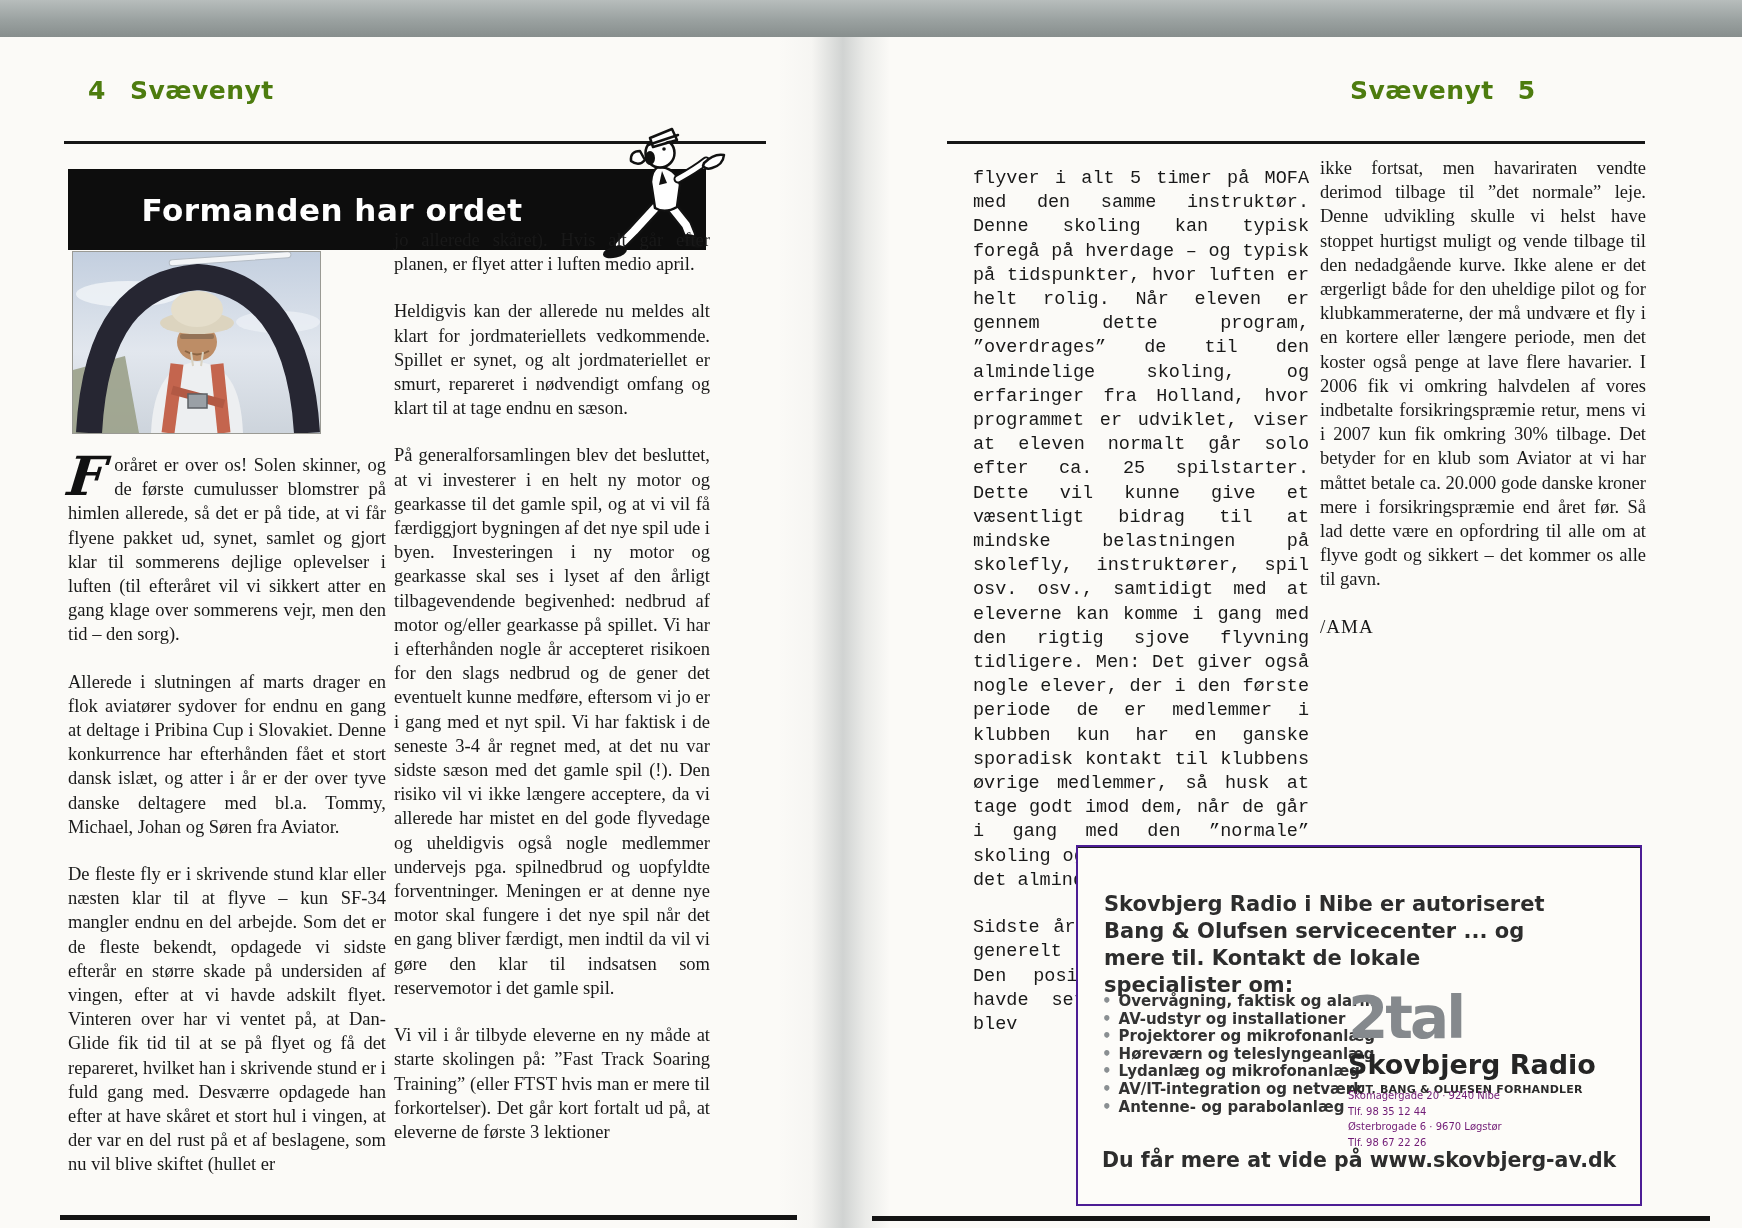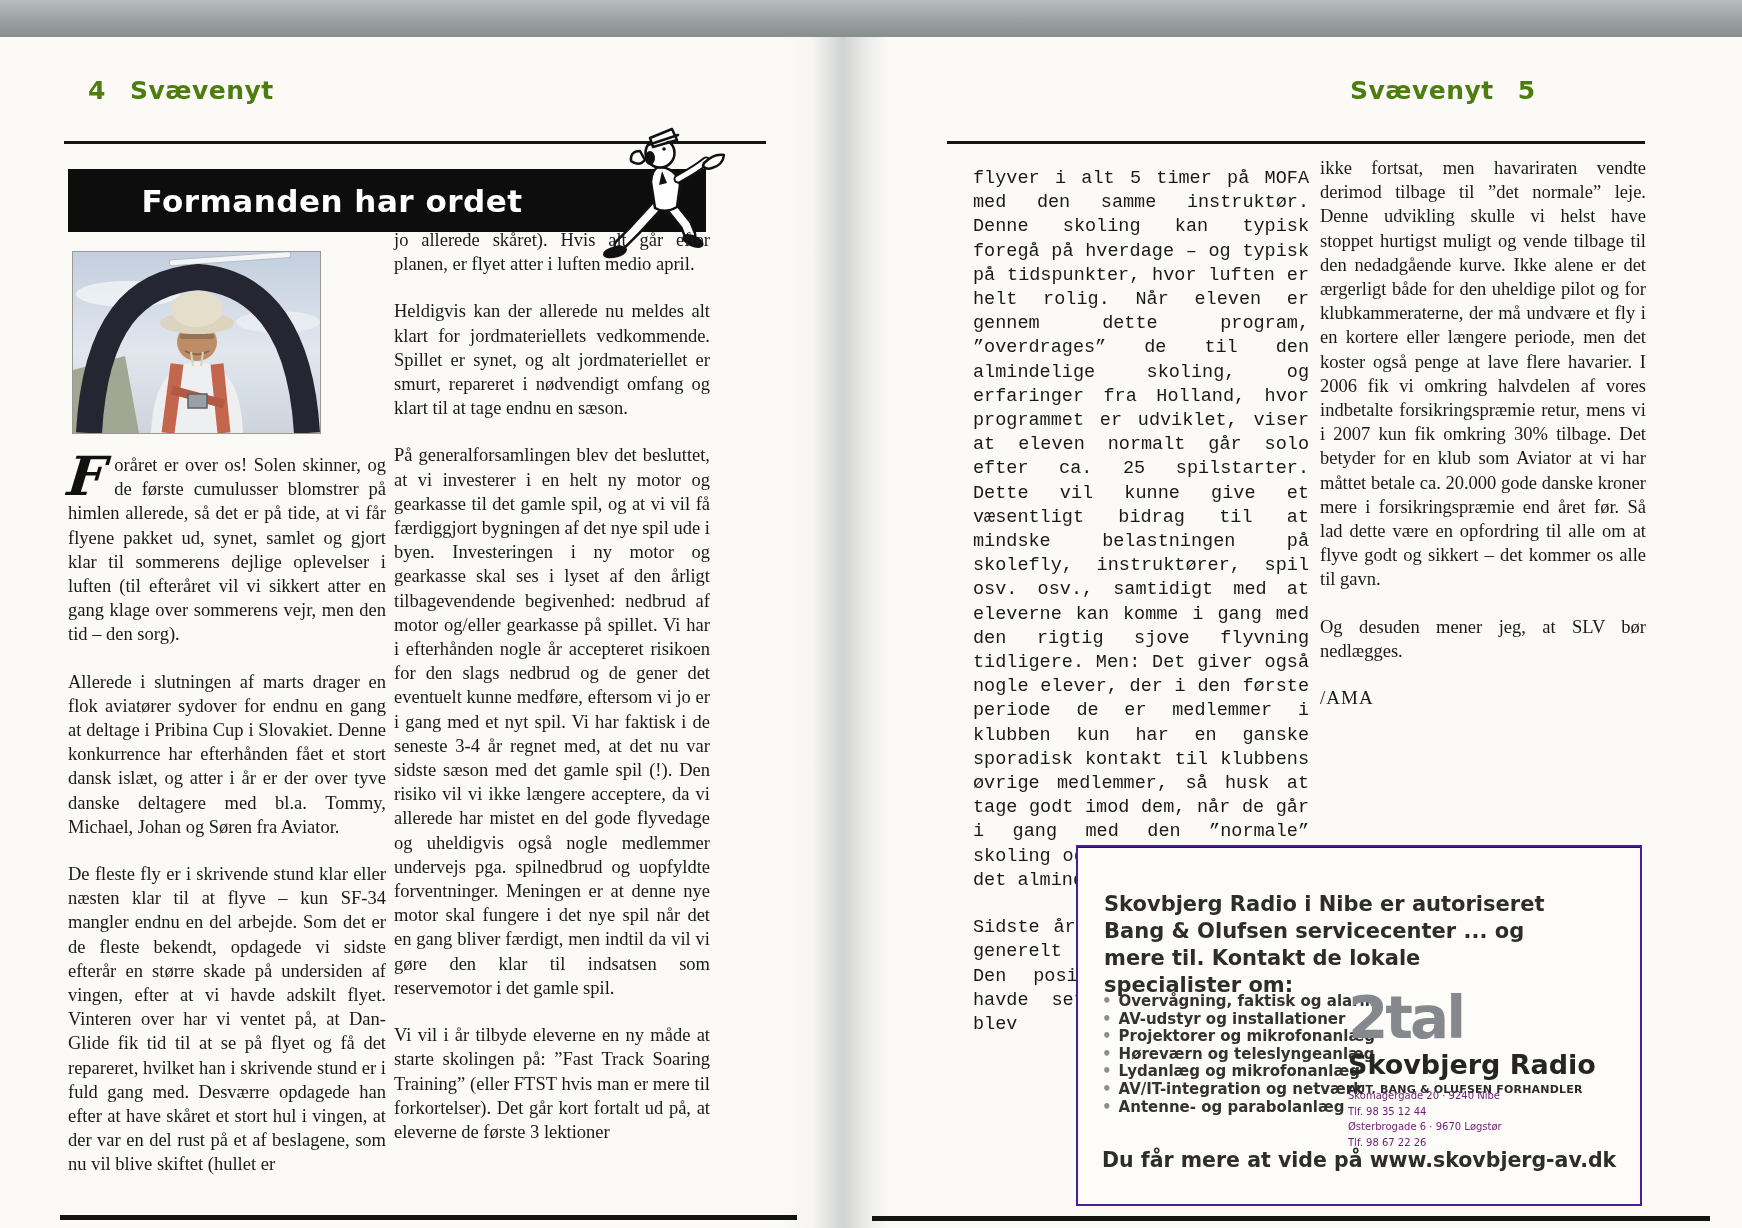--- a/index.html
+++ b/index.html
@@ -22,21 +22,21 @@
   }
   
   .page-head{
     position:absolute;font-family:"DejaVu Sans",sans-serif;font-weight:bold;
     font-size:25px;color:#4d7c0f;letter-spacing:.5px;
   }
   .page-head .gap{display:inline-block;width:24px;}
   .head-rule{position:absolute;height:3px;background:#161616;}
   
   .banner{
-    position:absolute;left:68px;top:169px;width:638px;height:63px;
+    position:absolute;left:68px;top:169px;width:638px;height:81px;
     background:#0d0d0d;box-sizing:border-box;padding-right:110px;
     display:flex;align-items:center;justify-content:center;
   }
   .banner h1{
     margin:0;color:#ffffff;font-family:"DejaVu Sans",sans-serif;
     font-size:31px;font-weight:bold;letter-spacing:.5px;
   }
   .cartoon{position:absolute;left:592px;top:124px;width:146px;height:144px;}
   
   .photo{
@@ -197,21 +197,20 @@
   </div>
   <div class="head-rule" style="left:947px;top:141px;width:698px;"></div>
 
   <div class="col" style="left:973px;top:167px;width:336px;font-family:Liberation Mono, monospace;">
     <p>flyver i alt 5 timer på MOFA med den samme instruktør. Denne skoling kan typisk foregå på hverdage – og typisk på tidspunkter, hvor luften er helt rolig. Når eleven er gennem dette program, ”overdrages” de til den almindelige skoling, og erfaringer fra Holland, hvor programmet er udviklet, viser at eleven normalt går solo efter ca. 25 spilstarter. Dette vil kunne give et væsentligt bidrag til at mindske belastningen på skolefly, instruktører, spil osv. osv., samtidigt med at eleverne kan komme i gang med den rigtig sjove flyvning tidligere. Men: Det giver også nogle elever, der i den første periode de er medlemmer i klubben kun har en ganske sporadisk kontakt til klubbens øvrige medlemmer, så husk at tage godt imod dem, når de går i gang med den ”normale” skoling og dermed deltagelse i det almindelige klubliv.</p>
     <p>Sidste år skete der i Danmark generelt for mange havarier. Den positive udvikling, vi havde set gennem nogle år, blev</p>
   </div>
 
   <div class="col" style="left:1320px;top:156px;width:326px;">
     <p>ikke fortsat, men havariraten vendte derimod tilbage til ”det normale” leje. Denne udvikling skulle vi helst have stoppet hurtigst muligt og vende tilbage til den nedadgående kurve. Ikke alene er det ærgerligt både for den uheldige pilot og for klubkammeraterne, der må undvære et fly i en kortere eller længere periode, men det koster også penge at lave flere havarier. I 2006 fik vi omkring halvdelen af vores indbetalte forsikringspræmie retur, mens vi i 2007 kun fik omkring 30% tilbage. Det betyder for en klub som Aviator at vi har måttet betale ca. 20.000 gode danske kroner mere i forsikringspræmie end året før. Så lad dette være en opfordring til alle om at flyve godt og sikkert – det kommer os alle til gavn.</p>
-    <p>Og desuden mener jeg, at SLV bør nedlægges.</p>
     <p class="signature">/AMA</p>
   </div>
 
   <div class="ad">
     <div class="ad-headline">Skovbjerg Radio i Nibe er autoriseret Bang &amp; Olufsen servicecenter ... og mere til. Kontakt de lokale specialister om:</div>
     <ul class="ad-bullets">
       <li>Overvågning, faktisk og alarm</li>
       <li>AV-udstyr og installationer</li>
       <li>Projektorer og mikrofonanlæg</li>
       <li>Høreværn og teleslyngeanlæg</li>

